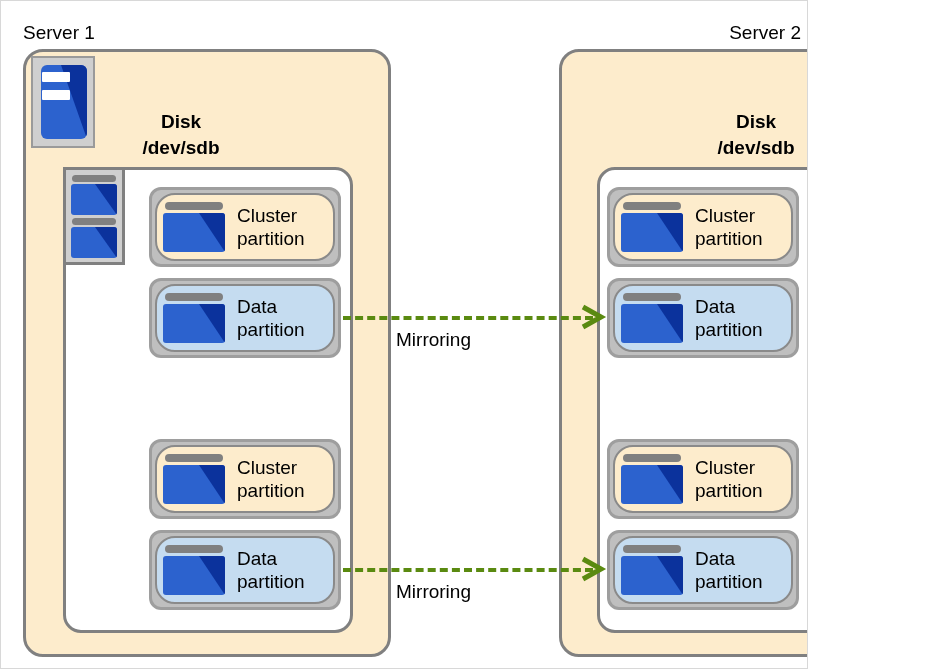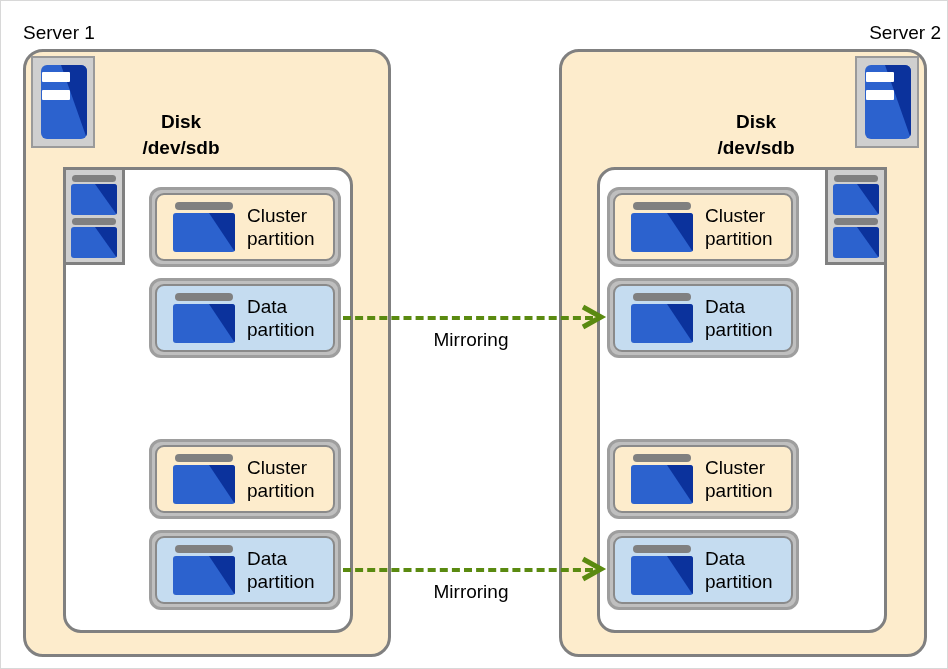--- a/index.html
+++ b/index.html
@@ -5,21 +5,21 @@
   html, body {
     margin: 0;
     padding: 0;
     background: #ffffff;
   }
   body {
     font-family: "Liberation Sans", sans-serif;
   }
   #canvas {
     position: relative;
-    width: 948px;
+    width: 808px;
     height: 669px;
     background: #ffffff;
     box-sizing: border-box;
     border: 1px solid #d8d8d8;
     overflow: hidden;
   }
 
   
   .server-label {
     position: absolute;
@@ -66,24 +66,24 @@
     border: 3px solid #9e9e9e;
     border-radius: 12px;
     padding: 3px;
     background: #bfbfbf;
   }
   .partition-inner {
     width: 100%;
     height: 100%;
     box-sizing: border-box;
     border: 2px solid #8a8a8a;
-    border-radius: 9px;
+    border-radius: 20px;
     display: flex;
     align-items: center;
-    padding-left: 16px;
+    padding-left: 6px;
     gap: 12px;
   }
   .partition.cluster .partition-inner { background: #fdeccc; }
   .partition.data .partition-inner { background: #c5dcf0; }
 
   .partition-text {
     font-size: 19px;
     color: #000000;
     line-height: 1.22;
     white-space: nowrap;
@@ -208,21 +208,20 @@
   .mirror-head {
     position: absolute;
     width: 0; height: 0;
   }
   .mirror-head svg { display: block; }
   .mirror-label {
     position: absolute;
     font-size: 19px;
     color: #000000;
     white-space: nowrap;
-    text-align: center;
   }
 </style>
 </head>
 <body>
 
 <div id="canvas">
 
   <div class="server-label" id="server1-label">Server 1</div>
 
   <div class="server-box" style="left:22px; top:48px; width:368px; height:608px;"></div>

